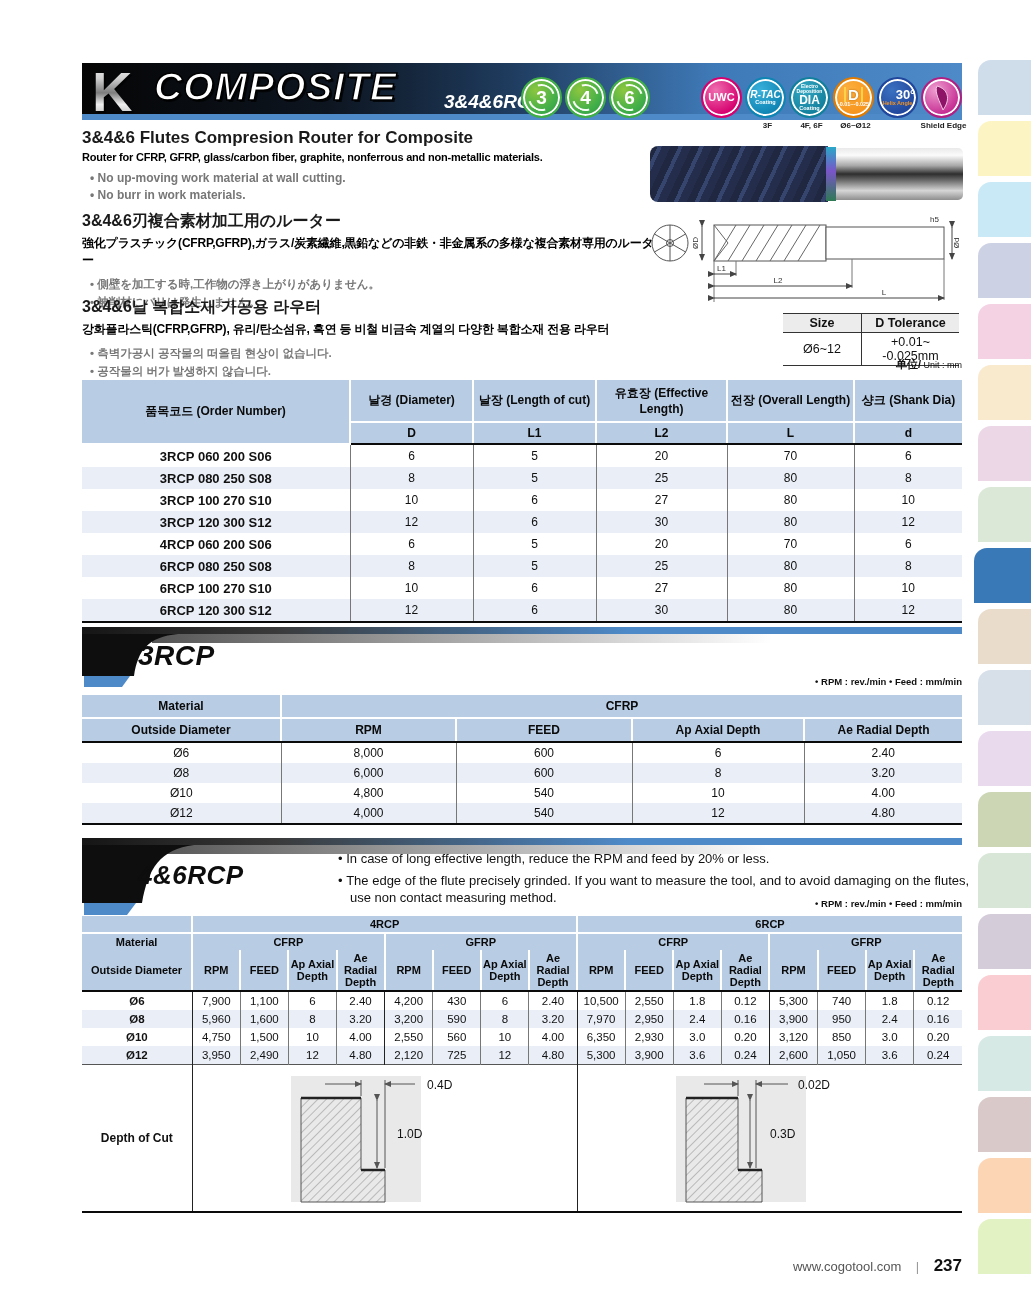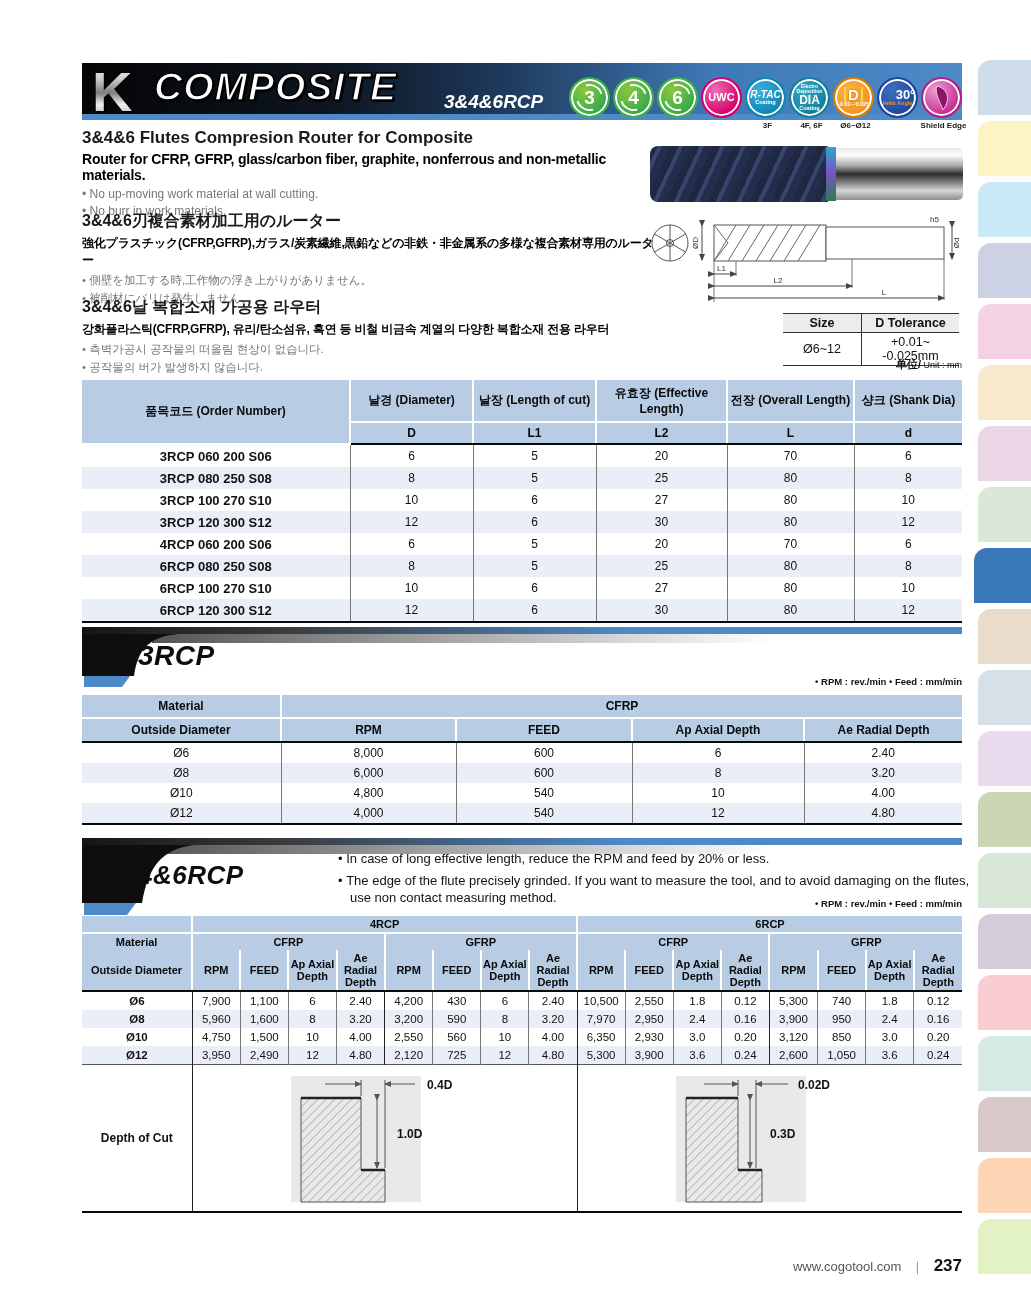--- a/index.html
+++ b/index.html
@@ -26,38 +26,38 @@
   .badge .b-top{font-size:5px;font-weight:bold;color:#fff;text-align:center;}
   .badge .b-big{font-weight:900;color:#fff;}
   .badge .b-bot{font-size:5.5px;font-weight:bold;color:#fff;text-align:center;}
   .badge-sub{position:absolute;top:43px;left:-6px;width:53px;text-align:center;
     font-size:8px;font-weight:bold;color:#222;}
   .badge.flute{background:radial-gradient(circle at 35% 30%,#8dc63f,#3fae49 62%,#2e8b3a);
     border:2px solid #3fae49;box-sizing:border-box;}
   .badge.flute .b-big{font-size:19px;}
   .badge.flute::before{content:"";position:absolute;inset:5px;border:2px solid rgba(255,255,255,.95);
     border-radius:50%;border-left-color:transparent;border-right-color:transparent;transform:rotate(28deg);}
-  .badge.uwc{background:radial-gradient(circle at 35% 30%,#ef6eb0,#d6006e 70%);border:2px solid #d6006e;box-sizing:border-box;}
+  .badge.uwc{background:radial-gradient(circle at 35% 30%,#ef6eb0,#d6006e 70%);border:2px solid #d6006e;box-sizing:border-box;margin-left:48px;}
   .badge.uwc .b-big{font-size:11px;}
   .badge.rtac{background:radial-gradient(circle at 35% 30%,#3ab0dc,#0f85b4 70%);border:2px solid #0f85b4;box-sizing:border-box;}
   .badge.rtac .b-big{font-size:10px;font-style:italic;}
   .badge.dia{background:radial-gradient(circle at 35% 30%,#35a8c4,#12809c 70%);border:2px solid #12809c;box-sizing:border-box;}
   .badge.dia .b-big{font-size:12px;}
   .badge.di{background:radial-gradient(circle at 35% 30%,#fbb040,#f7941d 70%);border:2px solid #e07b00;box-sizing:border-box;}
   .badge.di .b-big{font-size:15px;color:#fff;text-shadow:0 0 2px #a85a00;border-left:2px solid #ffd24a;border-right:2px solid #ffd24a;padding:0 2px;}
   .badge.helix{background:radial-gradient(circle at 35% 30%,#3b70c0,#21479c 70%);border:2px solid #21479c;box-sizing:border-box;}
   .badge.helix .b-big{font-size:13px;margin-left:16px;}
   .badge.helix .b-bot{color:#f7941d;}
   .badge.shield{background:radial-gradient(circle at 35% 30%,#ef9ed0,#c2258e 75%);border:2px solid #b01f82;box-sizing:border-box;}
 
   
   .intro{position:absolute;left:82px;width:575px;}
   .intro .i-title{font-size:17px;font-weight:bold;color:#1a1a1a;margin:0 0 3px 0;}
-  .intro .i-sub{font-size:14px;font-weight:bold;color:#000;margin:0 0 4px 0;letter-spacing:-0.2px;}
-  .intro ul{list-style:none;margin:0;padding:0;}
+  .intro .i-sub{font-size:11px;font-weight:bold;color:#000;margin:0 0 4px 0;letter-spacing:-0.2px;}
+  .intro ul{list-style:none;margin:8px;padding:0;font-weight:bold;}
   .intro li{font-size:12px;color:#777;margin:0 0 3px 0;}
   .intro li::before{content:"\2022\00a0";color:#777;}
   .intro-en{top:128px;}
   .intro-jp{top:211px;}
   .intro-kr{top:297px;}
   .intro-jp .i-title,.intro-kr .i-title{font-size:16px;}
   .intro-jp .i-sub,.intro-kr .i-sub{font-size:12px;}
   .intro-jp li,.intro-kr li{font-size:11.5px;}
 
   
@@ -101,21 +101,21 @@
 
   .rcp3-tbl{top:695px;}
   .rcp3-tbl th{padding:4px 2px;}
 
   .big-tbl{top:916px;font-size:11.5px;}
   .big-tbl th{font-size:11px;padding:2px 1px;}
   .big-tbl td.gb,.big-tbl th.gbb{border-right:1.6px solid #222;}
   .big-tbl td.dia{font-weight:bold;}
   .big-tbl tr.depth td{border-top:1px solid #555;background:#fff;vertical-align:middle;}
   .big-tbl td.depth-label{font-weight:bold;font-size:12px;}
-  .depth-cell{height:140px;font-weight:bold;}
+  .depth-cell{height:140px;}
   .depth-cell svg{display:block;margin:0 auto;}
   .depth-cell text{font-family:"Liberation Sans",sans-serif;font-size:12px;fill:#111;}
 
   
   .section-banner{position:absolute;left:82px;width:880px;}
   .sb-bar{position:absolute;left:0;right:0;top:0;height:7px;
     background:linear-gradient(90deg,#151515 0%,#3a3a3a 22%,#4e8ac8 62%,#4e8ac8 100%);}
   .sb-fade{position:absolute;left:70px;top:7px;width:620px;height:9px;
     background:linear-gradient(90deg,rgba(55,55,55,.85),rgba(55,55,55,0));}
   .sb-ornament{position:absolute;left:0;top:7px;}

